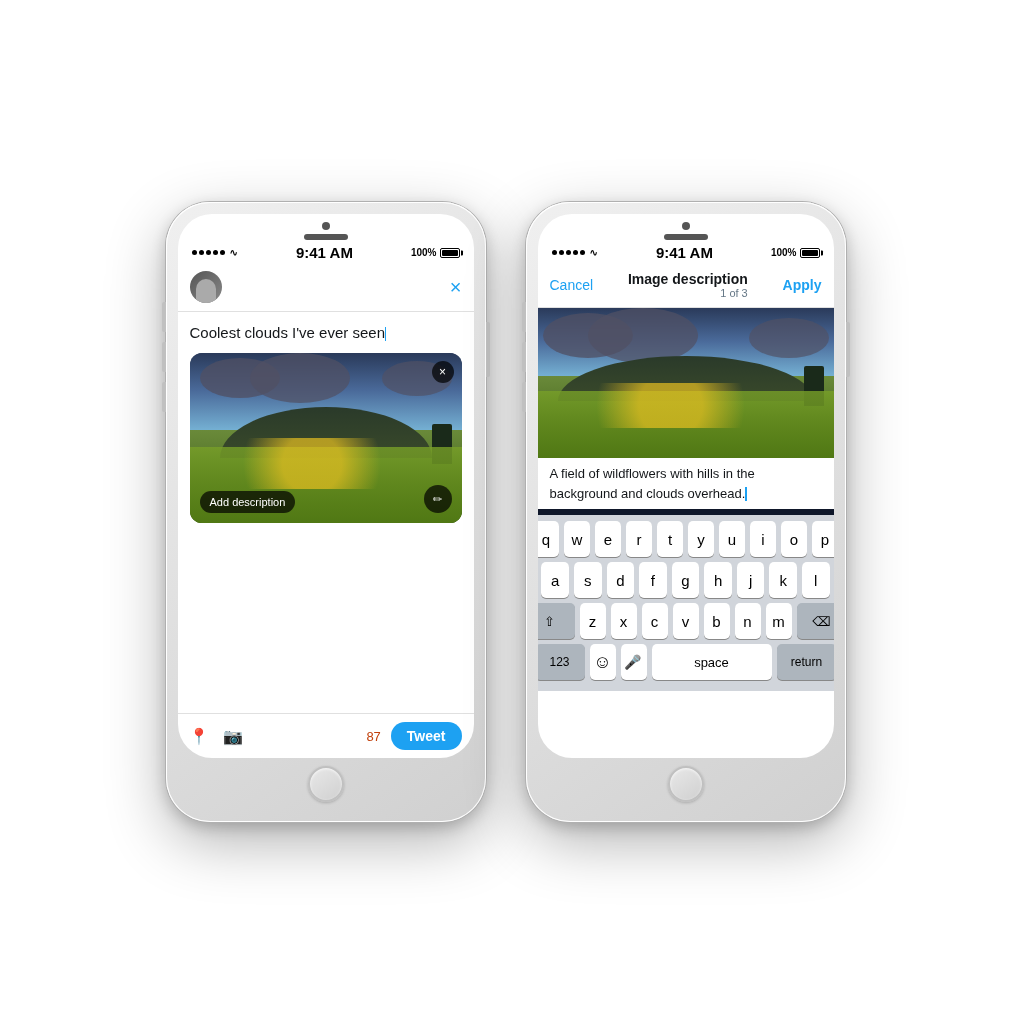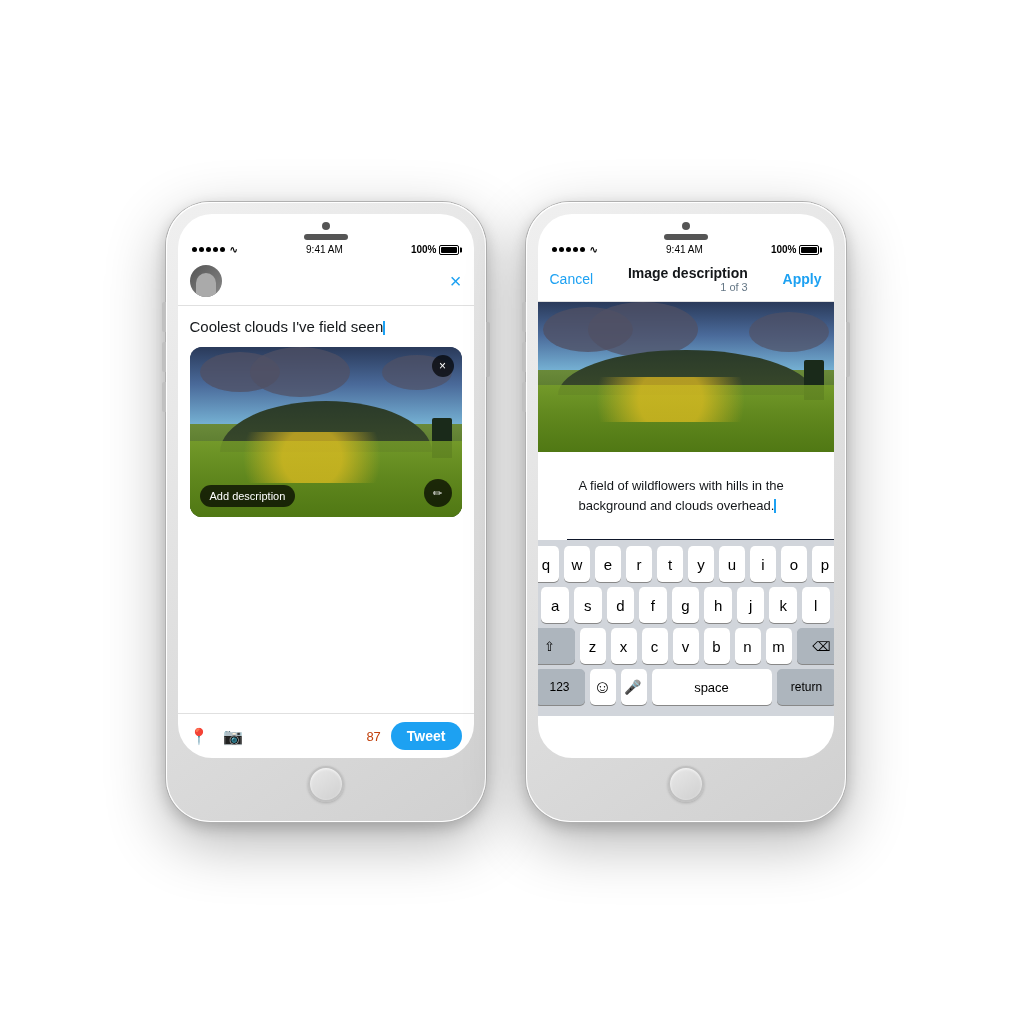--- a/index.html
+++ b/index.html
@@ -100,21 +100,21 @@
       font-weight: 600;
     }
     .status-left {
       display: flex;
       align-items: center;
       gap: 2px;
     }
     .dot { width: 5px; height: 5px; background: #000; border-radius: 50%; }
     .signal-dots { display: flex; gap: 2px; }
     .wifi-icon { font-size: 10px; margin-left: 3px; }
-    .status-center { font-size: 10px; font-weight: 400; }
+    .status-center { font-size: 15px; font-weight: 700; }
     .status-right { display: flex; align-items: center; gap: 3px; font-size: 10px; }
     .battery {
       width: 20px; height: 10px;
       border: 1.5px solid #000;
       border-radius: 2px;
       position: relative;
       display: flex;
       align-items: center;
       padding: 1px;
     }
@@ -389,27 +389,26 @@
 
     .desc-image {
       width: 100%;
       height: 150px;
       position: relative;
       overflow: hidden;
       flex-shrink: 0;
     }
 
     .desc-textarea {
-      padding: 24px 12px;
+      padding: 6px 12px;
       font-size: 13px;
       color: #14171a;
       line-height: 1.5;
-      border-bottom: 1px solid #0f172a;
+      border-bottom: 6px solid #0f172a;
       flex-shrink: 0;
-      margin-left: 29px;
     }
 
     
     .keyboard {
       background: #d1d5db;
       padding: 6px 4px;
       flex-shrink: 0;
     }
     .key-row {
       display: flex;
@@ -497,21 +496,21 @@
         <div class="compose-header">
           <div class="avatar">
             <div class="avatar-img">
               <div class="avatar-silhouette"></div>
             </div>
           </div>
           <div class="close-btn">×</div>
         </div>
 
         <div class="tweet-text-area">
-          <span>Coolest clouds I've field seen</span><span class="cursor-line"></span>
+          <span>Coolest clouds I've ever seen</span><span class="cursor-line"></span>
         </div>
 
         <div class="media-container">
           <div class="media-image">
             <div class="sky-bg"></div>
             <div class="clouds">
               <div class="cloud" style="width:80px;height:40px;top:5px;left:10px;opacity:0.9;"></div>
               <div class="cloud" style="width:100px;height:50px;top:0px;left:60px;opacity:0.85;"></div>
               <div class="cloud" style="width:70px;height:35px;top:8px;right:10px;opacity:0.8;"></div>
             </div>

